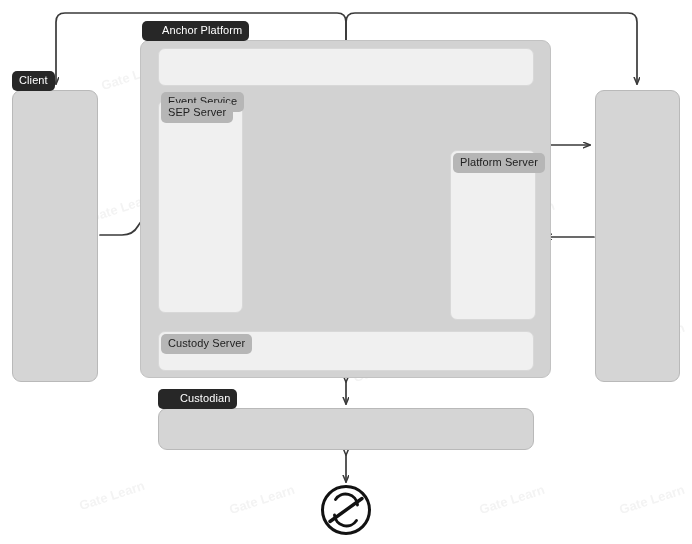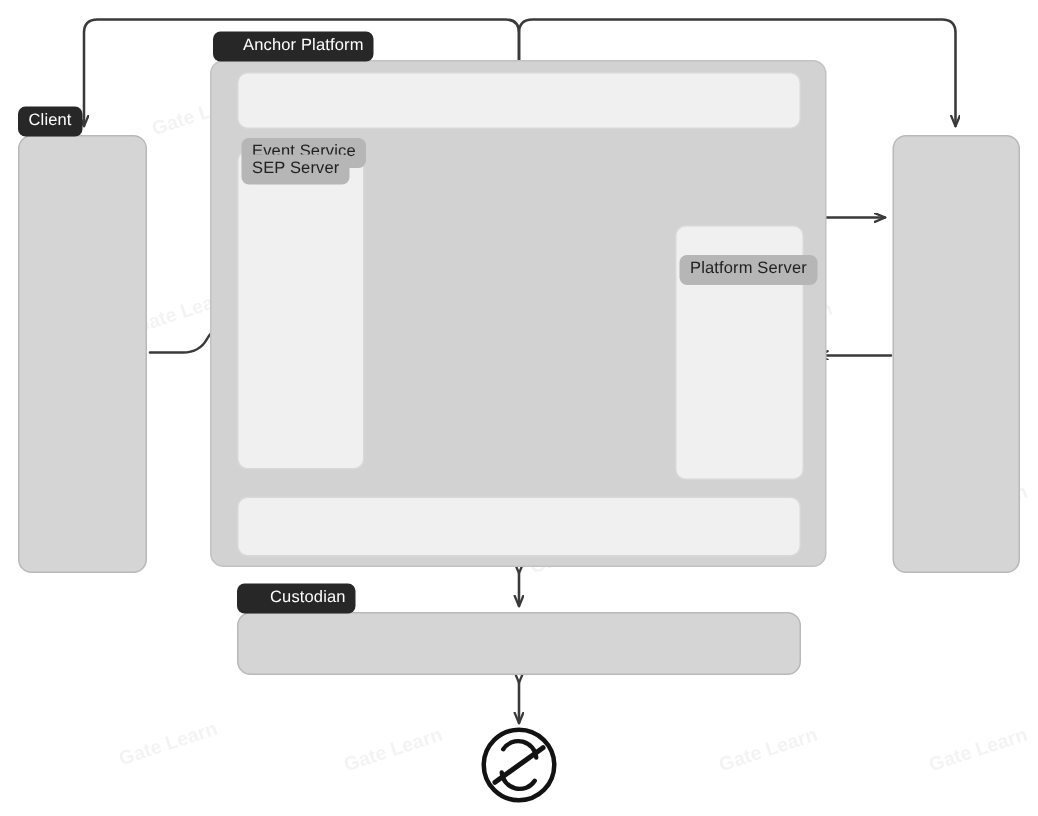--- a/index.html
+++ b/index.html
@@ -156,16 +156,17 @@
   <div class="node-box inner-box" id="box-sep-server" style="left: 158px; top: 100px; width: 85px; height: 213px; background: rgb(240, 240, 240);"></div>
   <div class="node-box inner-box" id="box-platform-server" style="left: 450px; top: 150px; width: 86px; height: 170px; background: rgb(240, 240, 240);"></div>
   <div class="node-box inner-box" id="box-custody-server" style="left: 158px; top: 331px; width: 376px; height: 40px; background: rgb(240, 240, 240);"></div>
   <div class="node-box outer-box" id="box-business-server" style="left: 595px; top: 90px; width: 85px; height: 292px; background: rgb(213, 213, 213);"></div>
   <div class="node-box outer-box" id="box-custodian" style="left: 158px; top: 408px; width: 376px; height: 42px; background: rgb(213, 213, 213);"></div>
 
   <div class="lbl lbl-dark" id="lab-client" style="left:12px; top:71px;">Client</div>
   <div class="lbl lbl-dark" id="lab-anchor-platform" style="left:142px; top:21px;padding-left:20px;">Anchor Platform</div>
   <div class="lbl lbl-gray" id="lab-event-service" style="left:161px; top:51px;margin-top:41px;">Event Service</div>
   <div class="lbl lbl-gray" id="lab-sep-server" style="left:161px; top:103px;text-align:right;">SEP Server</div>
-  <div class="lbl lbl-gray" id="lab-platform-server" style="left:453px; top:170px;">Platform Server</div>
+  <div class="lbl lbl-gray" id="lab-platform-server" style="left:453px; top:153px;">Platform Server</div>
+  <div class="lbl lbl-gray" id="lab-custody-server" style="left:161px; top:334px;">Custody Server</div>
   <div class="lbl lbl-dark" id="lab-custodian" style="left:158px; top:389px;padding-left:22px;">Custodian</div>
 
 </div>
 
 </body></html>

